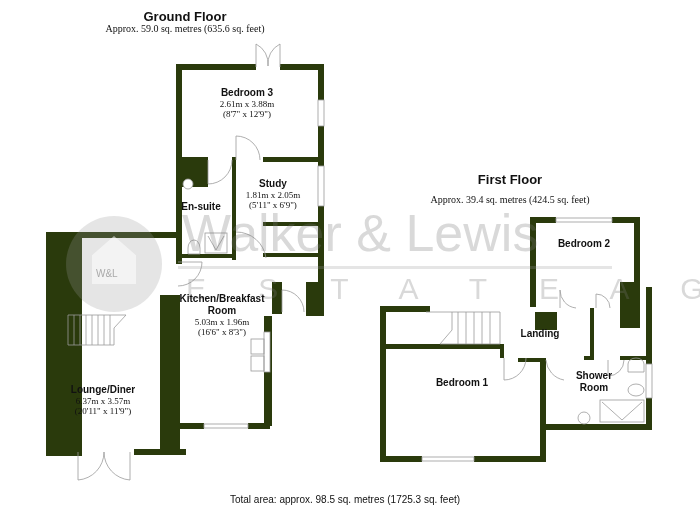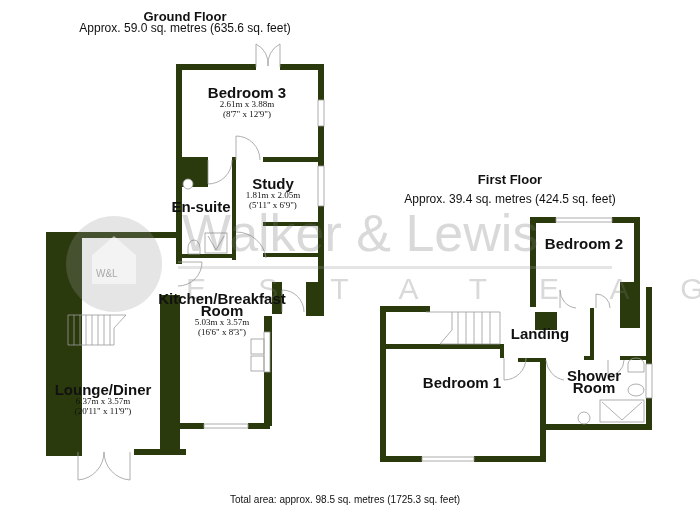--- a/index.html
+++ b/index.html
@@ -2,24 +2,24 @@
 <html><head>
 <meta charset="utf-8">
 <style>
   html, body { margin:0; padding:0; background:#ffffff; }
   body { width:700px; height:509px; position:relative; overflow:hidden; font-family:"Liberation Sans", sans-serif; }
   svg { position:absolute; left:0; top:0; }
   .wall { fill:#2a3a0c; }
   .thin { fill:none; stroke:#9a9a9a; stroke-width:0.8; }
   .win { fill:#ffffff; stroke:#9a9a9a; stroke-width:0.8; }
   .lbl { position:absolute; text-align:center; color:#111; white-space:nowrap; transform:translateX(-50%); }
-  .room-name { font-weight:bold; font-size:15px; line-height:12px; }
+  .room-name { font-weight:bold; font-size:10px; line-height:12px; }
   .room-dim { font-size:9px; line-height:10px;font-family:Liberation Serif, serif; }
   .floor-title { font-weight:bold; font-size:13px; line-height:15px; }
-  .floor-area { font-size:12px; line-height:9px; }
+  .floor-area { font-size:10px; line-height:9px;font-family:Liberation Serif, serif; }
   .total { font-size:10px; }
   .wm { position:absolute; color:rgba(120,120,120,0.28); white-space:nowrap; }
 </style>
 </head>
 <body>
 
 <svg width="700" height="509" viewBox="0 0 700 509">
 
   <g>
 
@@ -145,21 +145,21 @@
   <div class="room-name">Study</div>
   <div class="room-dim">1.81m x 2.05m</div>
   <div class="room-dim">(5'11" x 6'9")</div>
 </div>
 <div class="lbl" style="left:201px;top:201px;">
   <div class="room-name">En-suite</div>
 </div>
 <div class="lbl" style="left:222px;top:285px;margin-top:8px;">
   <div class="room-name">Kitchen/Breakfast</div>
   <div class="room-name">Room</div>
-  <div class="room-dim">5.03m x 3.57m</div>
+  <div class="room-dim">5.03m x 1.96m</div>
   <div class="room-dim">(16'6" x 8'3")</div>
 </div>
 <div class="lbl" style="left:103px;top:360px;margin-top:24px;">
   <div class="room-name">Lounge/Diner</div>
   <div class="room-dim">6.37m x 3.57m</div>
   <div class="room-dim">(20'11" x 11'9")</div>
 </div>
 
 <div class="lbl floor-title" style="left:510px;top:172px;">First Floor</div>
 <div class="lbl floor-area" style="left:510px;top:195px;">Approx. 39.4 sq. metres (424.5 sq. feet)</div>

